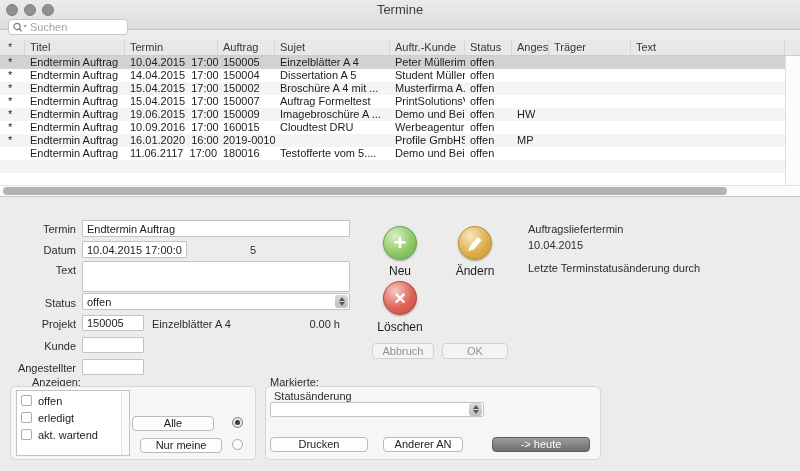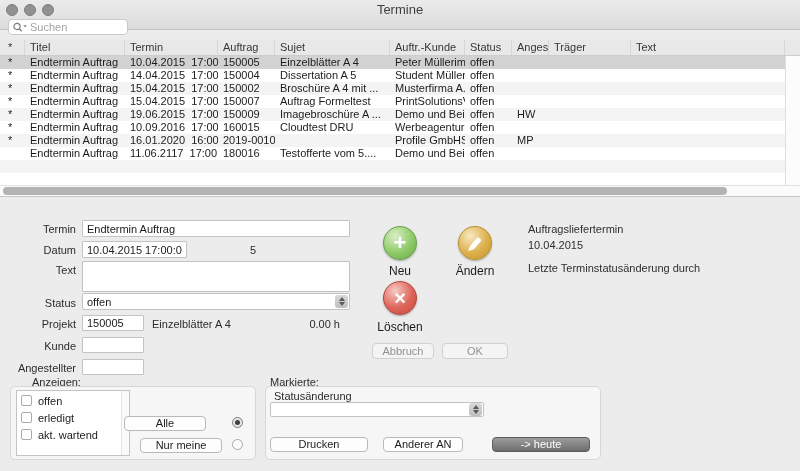--- a/index.html
+++ b/index.html
@@ -294,21 +294,21 @@
     <div class="chkitem">
       <div class="chk"></div>
       <span>erledigt</span>
     </div>
     <div class="chkitem">
       <div class="chk"></div>
       <span>akt. wartend</span>
     </div>
     <div class="sbtrack"></div>
   </div>
-  <div class="pushbtn" style="left:124px;top:416px;width:82px;height:15px">Alle</div>
+  <div class="pushbtn" style="left:132px;top:416px;width:82px;height:15px">Alle</div>
   <div class="radio sel" style="left:232px;top:417px"></div>
   <div class="pushbtn" style="left:140px;top:438px;width:82px;height:15px">Nur meine</div>
   <div class="radio" style="left:232px;top:439px"></div>
 
   <div class="grouplabel" style="left:270px;top:376px">Markierte:</div>
   <div class="groupbox" style="left:265px;top:386px;width:336px;height:74px"></div>
   <div class="grouplabel" style="left:274px;top:390px">Statusänderung</div>
   <div class="selectbox" style="left:270px;top:402px;width:214px;height:15px">
     <div class="val"></div>
     <div class="stepper">

